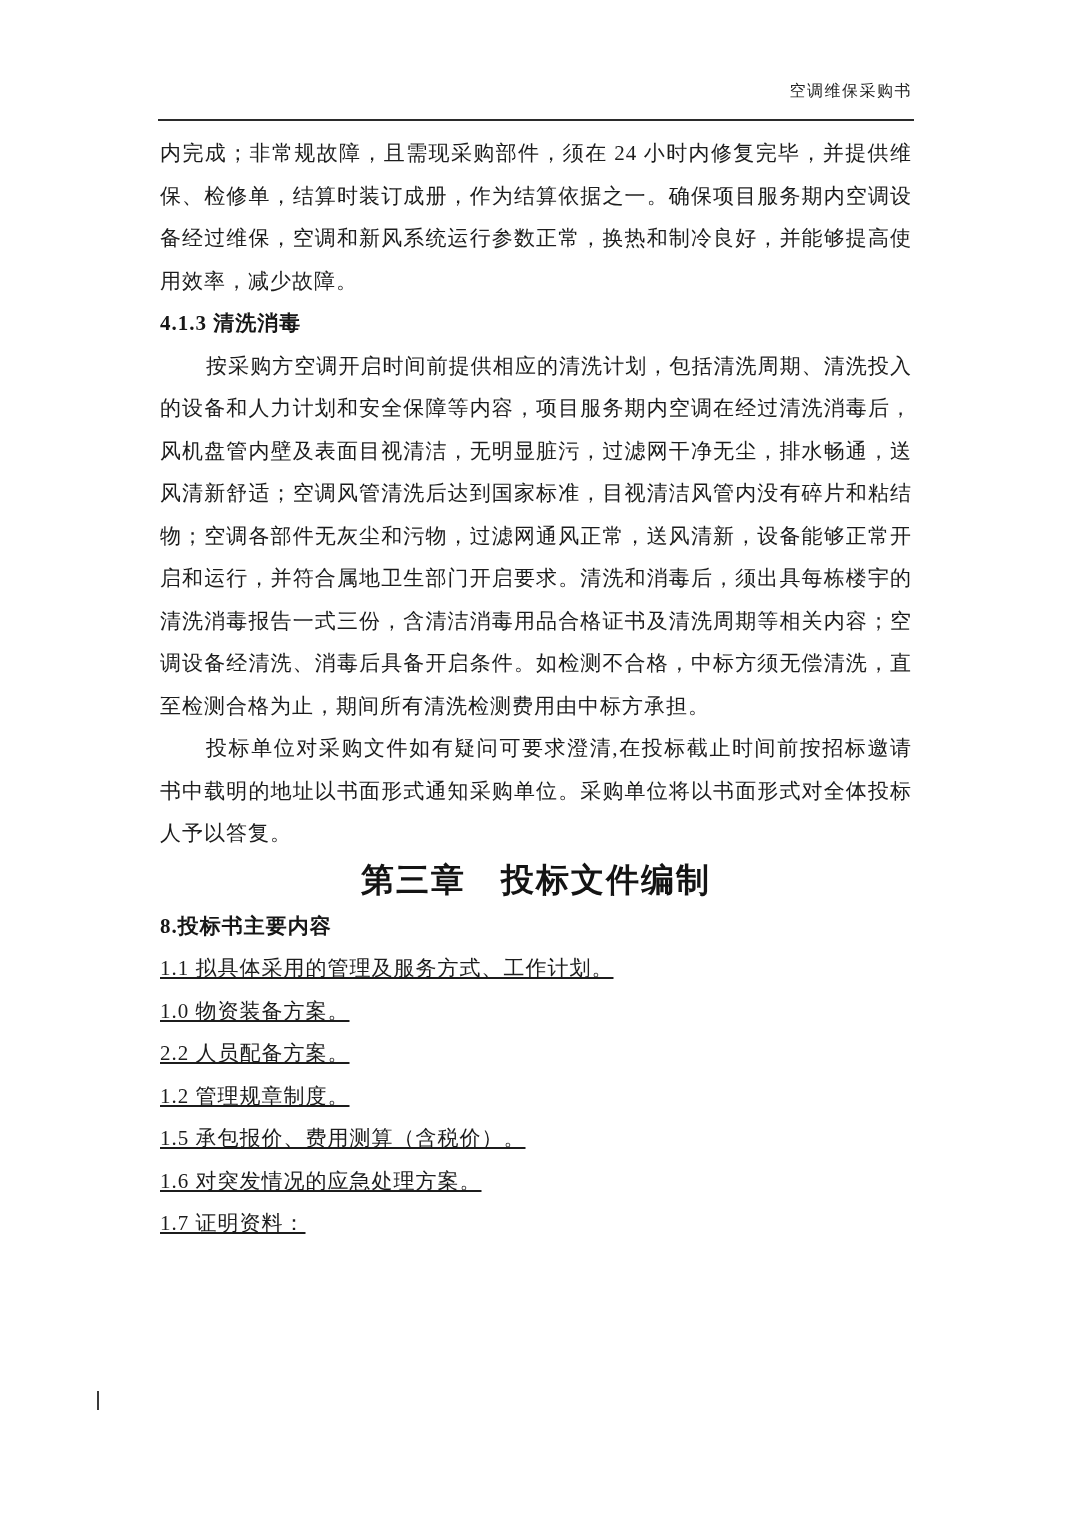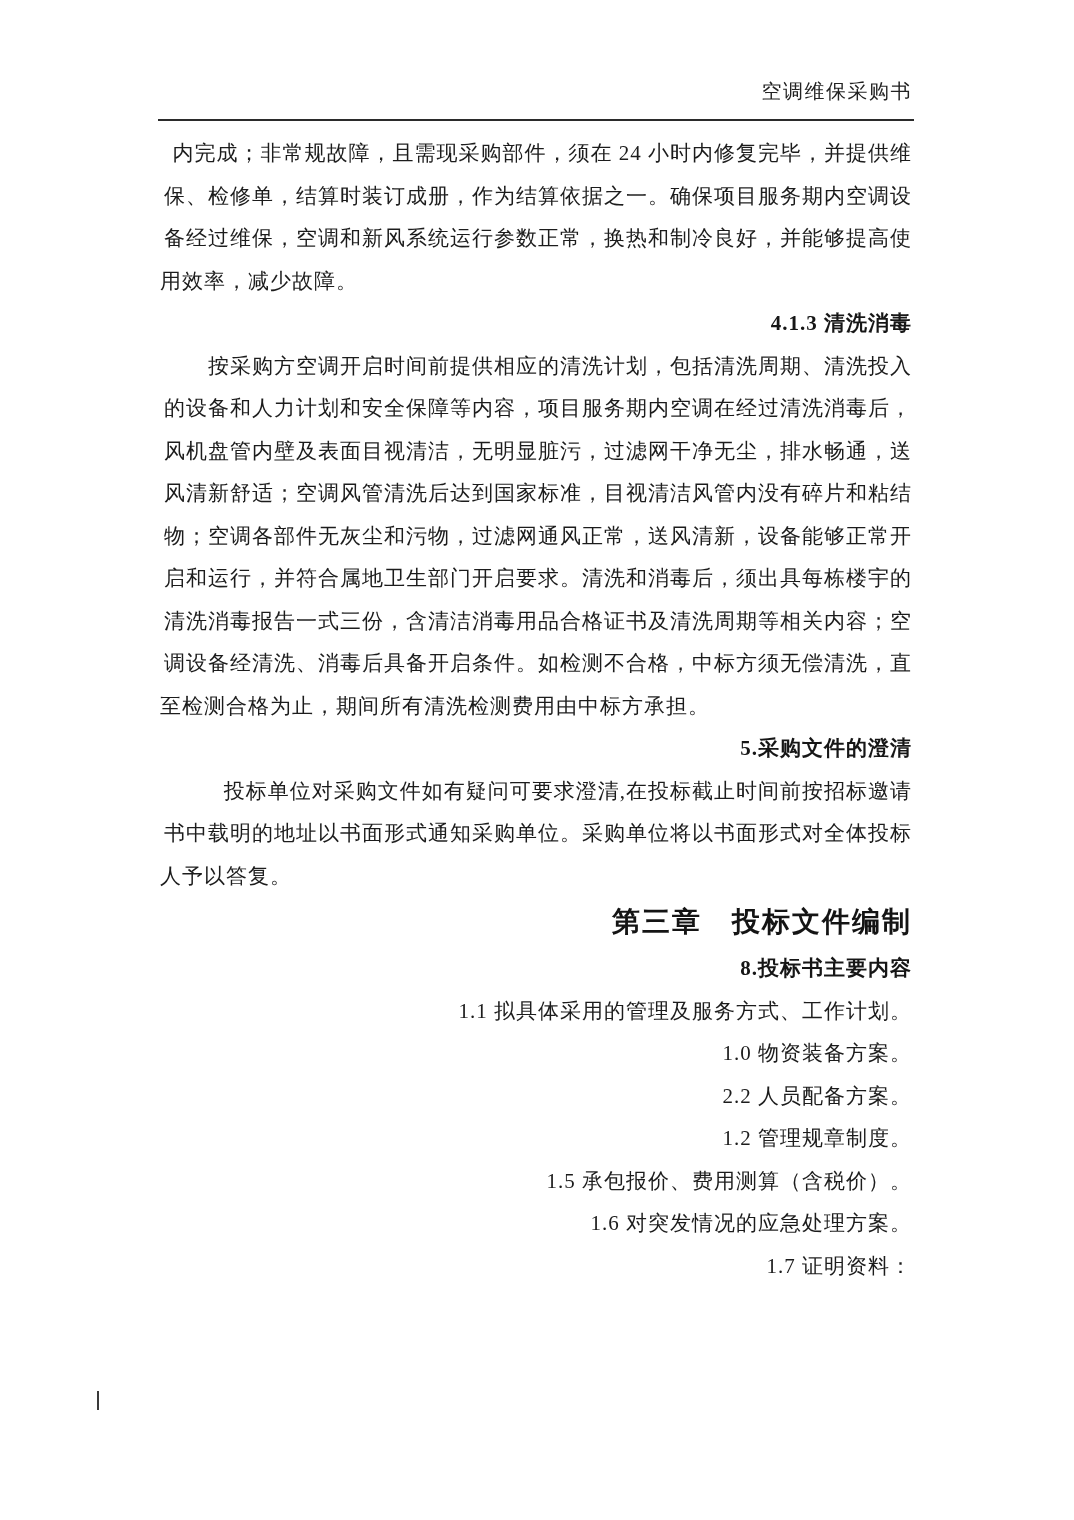--- a/index.html
+++ b/index.html
@@ -15,21 +15,21 @@
     color: #1c1c1c;
   }
 
   
   .page-header {
     position: absolute;
     top: 78px;
     left: 160px;
     width: 752px;
     text-align: right;
-    font-size: 20px;
+    font-size: 16px;
     line-height: 26px;
     letter-spacing: 1.5px;
     color: #222222;
   }
   .header-rule {
     position: absolute;
     top: 119px;
     left: 158px;
     width: 756px;
     height: 2px;
@@ -39,47 +39,47 @@
   
   .doc-body {
     position: absolute;
     top: 132px;
     left: 160px;
     width: 752px;
     font-size: 21px;
     line-height: 42.5px;
     letter-spacing: 1px;
   }
-  .doc-body p { margin: 0; text-align: right; }
+  .doc-body p { margin: 0; }
 
   .para {
     text-align: justify;
     text-align-last: left;
     text-indent: 46px;
   }
   .para.no-indent { text-indent: 0; }
 
   .sub-heading {
     font-weight: bold;
     margin-left: 46px;
     letter-spacing: 1px;
     color: #161616;
   }
 
   .chapter-title {
     margin: 50px 0 8px 0;
-    font-size: 28px;
+    font-size: 33px;
     font-weight: bold;
     line-height: 50px;
     text-align: center;
     letter-spacing: 2px;
     color: #141414;
   }
 
-  .list-item { margin-left: 46px; }
+  .list-item { margin-left: 46px; text-decoration: underline; }
 
   
   .change-bar {
     position: absolute;
     left: 97px;
     top: 1391px;
     width: 2px;
     height: 19px;
     background: #3a3a3a;
   }
@@ -96,21 +96,20 @@
   <div class="header-rule"></div>
 
   <div class="doc-body">
 
     <p class="para no-indent">内完成；非常规故障，且需现采购部件，须在 24 小时内修复完毕，并提供维保、检修单，结算时装订成册，作为结算依据之一。确保项目服务期内空调设备经过维保，空调和新风系统运行参数正常，换热和制冷良好，并能够提高使用效率，减少故障。</p>
 
     <p class="sub-heading">4.1.3 清洗消毒</p>
 
     <p class="para">按采购方空调开启时间前提供相应的清洗计划，包括清洗周期、清洗投入的设备和人力计划和安全保障等内容，项目服务期内空调在经过清洗消毒后，风机盘管内壁及表面目视清洁，无明显脏污，过滤网干净无尘，排水畅通，送风清新舒适；空调风管清洗后达到国家标准，目视清洁风管内没有碎片和粘结物；空调各部件无灰尘和污物，过滤网通风正常，送风清新，设备能够正常开启和运行，并符合属地卫生部门开启要求。清洗和消毒后，须出具每栋楼宇的清洗消毒报告一式三份，含清洁消毒用品合格证书及清洗周期等相关内容；空调设备经清洗、消毒后具备开启条件。如检测不合格，中标方须无偿清洗，直至检测合格为止，期间所有清洗检测费用由中标方承担。</p>
 
-    <p class="sub-heading">5.采购文件的澄清</p>
 
     <p class="para">投标单位对采购文件如有疑问可要求澄清,在投标截止时间前按招标邀请书中载明的地址以书面形式通知采购单位。采购单位将以书面形式对全体投标人予以答复。</p>
 
     <p class="chapter-title">第三章　投标文件编制</p>
 
     <p class="sub-heading">8.投标书主要内容</p>
 
     <p class="list-item">1.1 拟具体采用的管理及服务方式、工作计划。</p>
     <p class="list-item">1.0 物资装备方案。</p>
     <p class="list-item">2.2 人员配备方案。</p>

